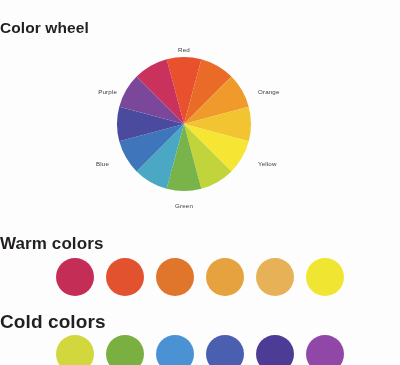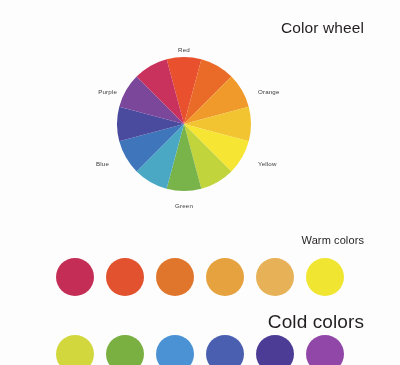--- a/index.html
+++ b/index.html
@@ -20,32 +20,32 @@
     height: 365px;
     background: #fdfdfd;
     overflow: hidden;
   }
 
   
   .section-title {
     position: absolute;
     left: 0;
     width: 364px;
-    text-align: right;
+    text-align: left;
     color: #231f20;
-    font-weight: 400;
+    font-weight: 700;
     letter-spacing: 0.1px;
   }
   #title-wheel {
     top: 19px;
     font-size: 15.5px;
   }
   #title-warm {
     top: 234px;
-    font-size: 11px;
+    font-size: 17px;
   }
   #title-cold {
     top: 311px;
     font-size: 19px;
   }
 
   
   .wheel-area {
     position: absolute;
     left: 95px;

